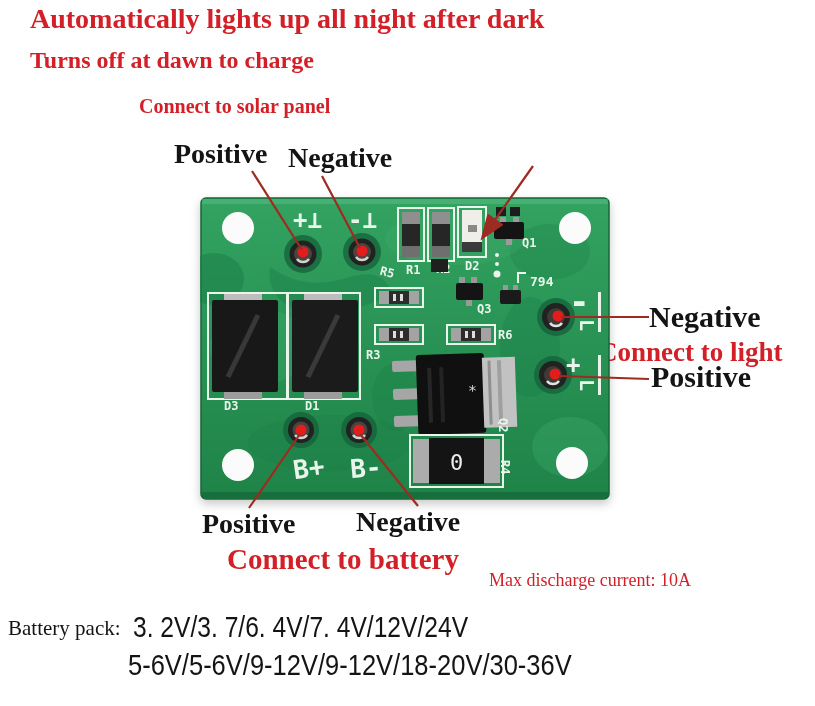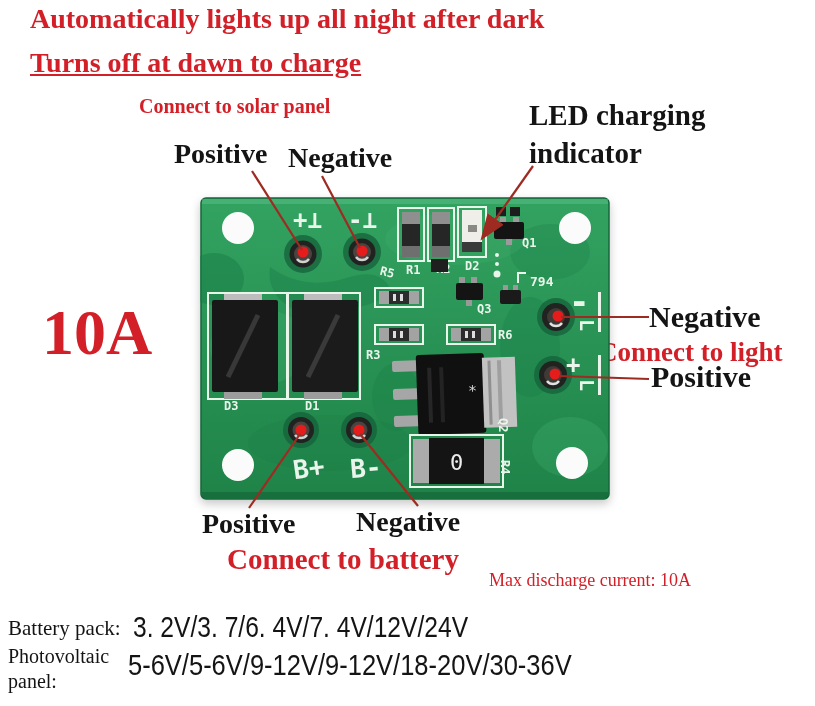--- a/index.html
+++ b/index.html
@@ -3,21 +3,21 @@
 <meta charset="utf-8">
 <style>
   html,body{margin:0;padding:0;background:#ffffff;}
   .stage{position:relative;width:815px;height:706px;background:#ffffff;
          font-family:"Liberation Serif", serif;overflow:hidden;}
   .t{position:absolute;white-space:nowrap;line-height:1.15;}
   .red{color:#d32028;}
   .blk{color:#141414;}
   .b{font-weight:bold;}
   .h1{left:30px;top:3px;font-size:28px;}
-  .h2{left:30px;top:47px;font-size:28px;text-decoration:underline;}
+  .h2{left:30px;top:47px;font-size:24px;}
   .solar-title{left:139px;top:95px;font-size:20px;}
   .solar-pos{left:174px;top:138px;font-size:28px;}
   .solar-neg{left:288px;top:142px;font-size:28px;}
   .led-label{left:529px;top:97px;font-size:29px;width:235px;white-space:normal;line-height:1.3;}
   .rating{left:42px;top:296px;font-size:64px;}
   .light-neg{left:649px;top:300px;font-size:30px;}
   .light-title{left:598px;top:337px;font-size:27px;}
   .light-pos{left:651px;top:360px;font-size:30px;}
   .batt-pos{left:202px;top:508px;font-size:28px;}
   .batt-neg{left:356px;top:506px;font-size:28px;}
@@ -39,37 +39,34 @@
 <body>
 
 <div class="stage">
 
   <div class="t b red h1">Automatically lights up all night after dark</div>
   <div class="t b red h2">Turns off at dawn to charge</div>
 
   <div class="t b red solar-title">Connect to solar panel</div>
   <div class="t b blk solar-pos">Positive</div>
   <div class="t b blk solar-neg">Negative</div>
-  <div class="t b blk led-label">LED charging indicator</div>
-
-  <div class="t b red rating">10A</div>
+
 
   <div class="t b blk light-neg">Negative</div>
   <div class="t b red light-title">Connect to light</div>
   <div class="t b blk light-pos">Positive</div>
 
   <div class="t b blk batt-pos">Positive</div>
   <div class="t b blk batt-neg">Negative</div>
   <div class="t b red batt-title">Connect to battery</div>
 
   <div class="t red max2">Max discharge current: 10A</div>
 
   <div class="t blk spec-label1">Battery pack:</div>
   <div class="t blk spec-val1">3. 2V/3. 7/6. 4V/7. 4V/12V/24V</div>
-  <div class="t blk spec-label2">Photovoltaic panel:</div>
   <div class="t blk spec-val2">5-6V/5-6V/9-12V/9-12V/18-20V/30-36V</div>
 
   <svg class="board-svg" width="410" height="303" viewBox="0 0 410 303">
     <defs>
       <linearGradient id="pcbg" x1="0" y1="0" x2="0" y2="1">
         <stop offset="0" stop-color="#33a361"></stop>
         <stop offset="0.5" stop-color="#289254"></stop>
         <stop offset="1" stop-color="#1f8348"></stop>
       </linearGradient>
     </defs>

